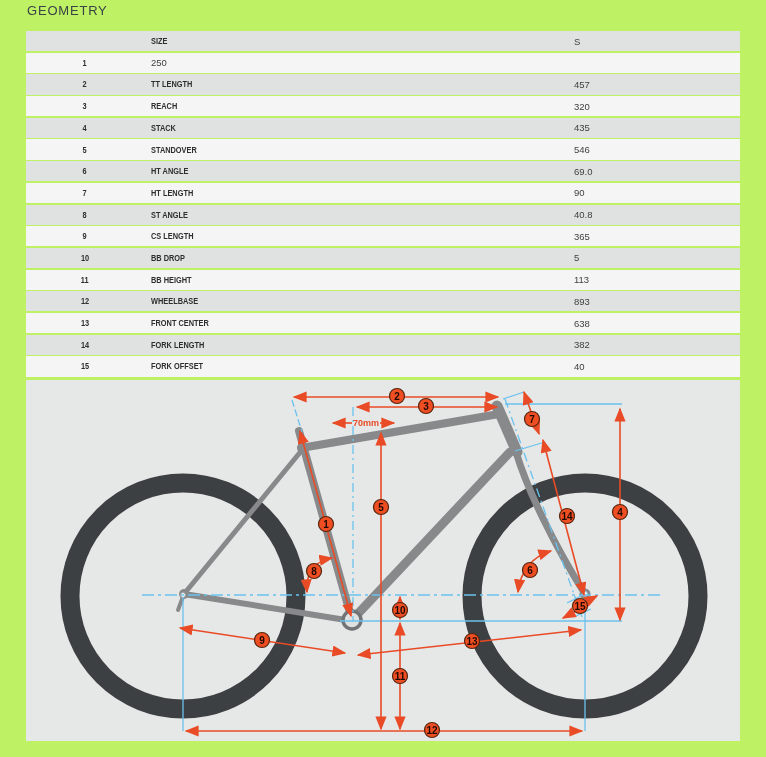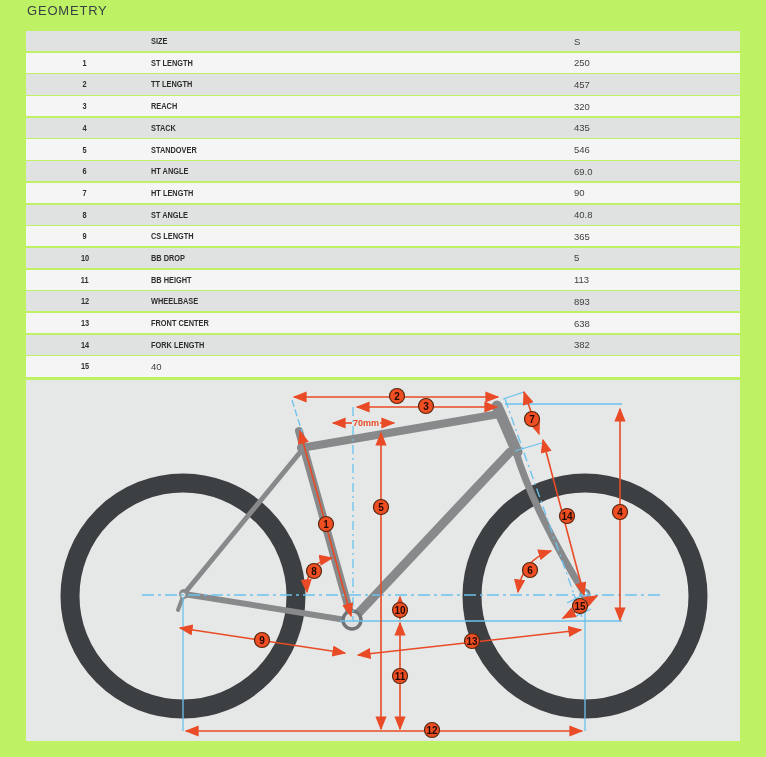--- a/index.html
+++ b/index.html
@@ -34,21 +34,20 @@
 
   <div class="geo-table">
     <div class="geo-row even">
       <div class="cell num"><span class="cond"></span></div>
       <div class="cell label"><span class="cond">SIZE</span></div>
       <div class="cell value"><span>S</span></div>
     </div>
     <div>
         <div class="geo-row odd">
           <div class="cell num"><span class="cond">1</span></div>
-          <div class="cell label"><span class="cond">ST LENGTH</span></div>
           <div class="cell value"><span>250</span></div>
         </div>
         <div class="geo-row even">
           <div class="cell num"><span class="cond">2</span></div>
           <div class="cell label"><span class="cond">TT LENGTH</span></div>
           <div class="cell value"><span>457</span></div>
         </div>
         <div class="geo-row odd">
           <div class="cell num"><span class="cond">3</span></div>
           <div class="cell label"><span class="cond">REACH</span></div>
@@ -104,20 +103,21 @@
           <div class="cell label"><span class="cond">FRONT CENTER</span></div>
           <div class="cell value"><span>638</span></div>
         </div>
         <div class="geo-row even">
           <div class="cell num"><span class="cond">14</span></div>
           <div class="cell label"><span class="cond">FORK LENGTH</span></div>
           <div class="cell value"><span>382</span></div>
         </div>
         <div class="geo-row odd">
           <div class="cell num"><span class="cond">15</span></div>
+          <div class="cell label"><span class="cond">FORK OFFSET</span></div>
           <div class="cell value"><span>40</span></div>
         </div>
       </div>
   </div>
 
   <svg width="766" height="757" viewBox="0 0 766 757">
     <defs>
       <marker id="arr" viewBox="0 0 10 8" refX="9" refY="4" markerWidth="9" markerHeight="7" orient="auto-start-reverse">
           <path d="M0,0 L10,4 L0,8 z" fill="#e84b25"></path>
         </marker>

